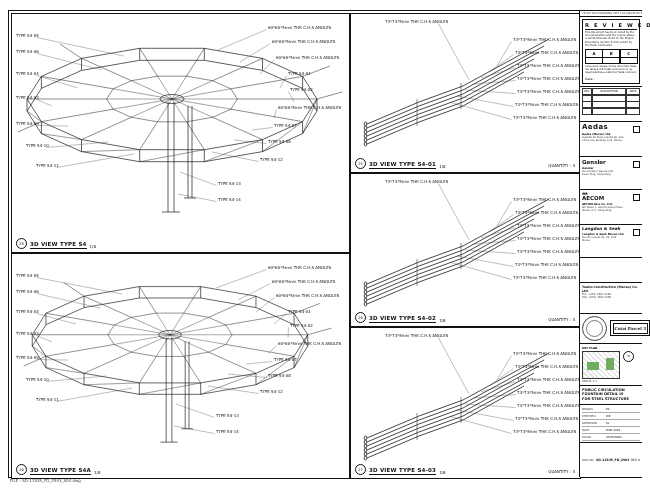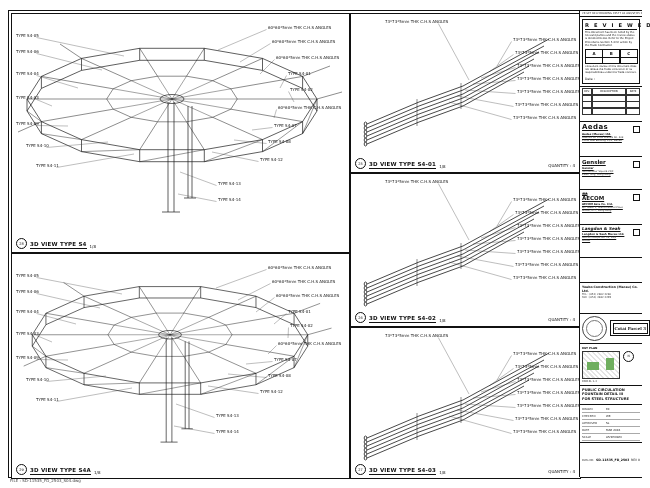--- a/index.html
+++ b/index.html
@@ -29,21 +29,21 @@
   .stamp-body{font-size:2.6px;text-align:left;line-height:1.25;}
   .abc{display:flex;margin:1.5px 0 0 0;}
   .abc div{flex:1;border:.7px solid #111;height:7px;margin-right:-.7px;display:flex;align-items:center;justify-content:center;font-weight:bold;font-size:4px;}
   .abc2{display:flex;margin-bottom:1.5px;}
   .abc2 div{flex:1;border:.7px solid #111;border-top:none;height:5px;margin-right:-.7px;}
   .stamp-note{font-size:2.5px;text-align:left;line-height:1.25;}
   .stamp-date{font-size:3.2px;text-align:left;margin-top:2px;}
   .revtab{display:grid;grid-template-columns:10px 1fr 14px;margin:2px;}
   .revtab div{border:.5px solid #333;margin:-.25px;font-size:2.6px;text-align:center;height:5px;line-height:5px;overflow:hidden;}
   .firm{display:flex;align-items:flex-start;gap:2px;padding:2px 2px;}
-  .firm-main{flex:1;min-width:0;text-decoration:underline;}
+  .firm-main{flex:1;min-width:0;}
   .logo-aedas{font-size:7px;font-weight:bold;letter-spacing:.4px;line-height:1;}
   .logo-gensler{font-size:5.5px;font-weight:bold;line-height:1.1;}
   .logo-aecom{font-size:5.5px;font-weight:bold;line-height:1.1;}
   .aecom-icon{display:block;font-size:3px;letter-spacing:-.5px;line-height:1;}
   .logo-ls{font-size:4.2px;font-weight:bold;font-style:italic;line-height:1.1;}
   .firm-company{font-size:2.7px;margin-top:1px;font-weight:bold;}
   .firm-line{font-size:2.5px;color:#333;}
   .chk{width:5px;height:5px;border:.7px solid #111;margin-top:2px;flex:0 0 auto;}
   .sigbox{height:24px;}
   .contr{padding:2px;}

